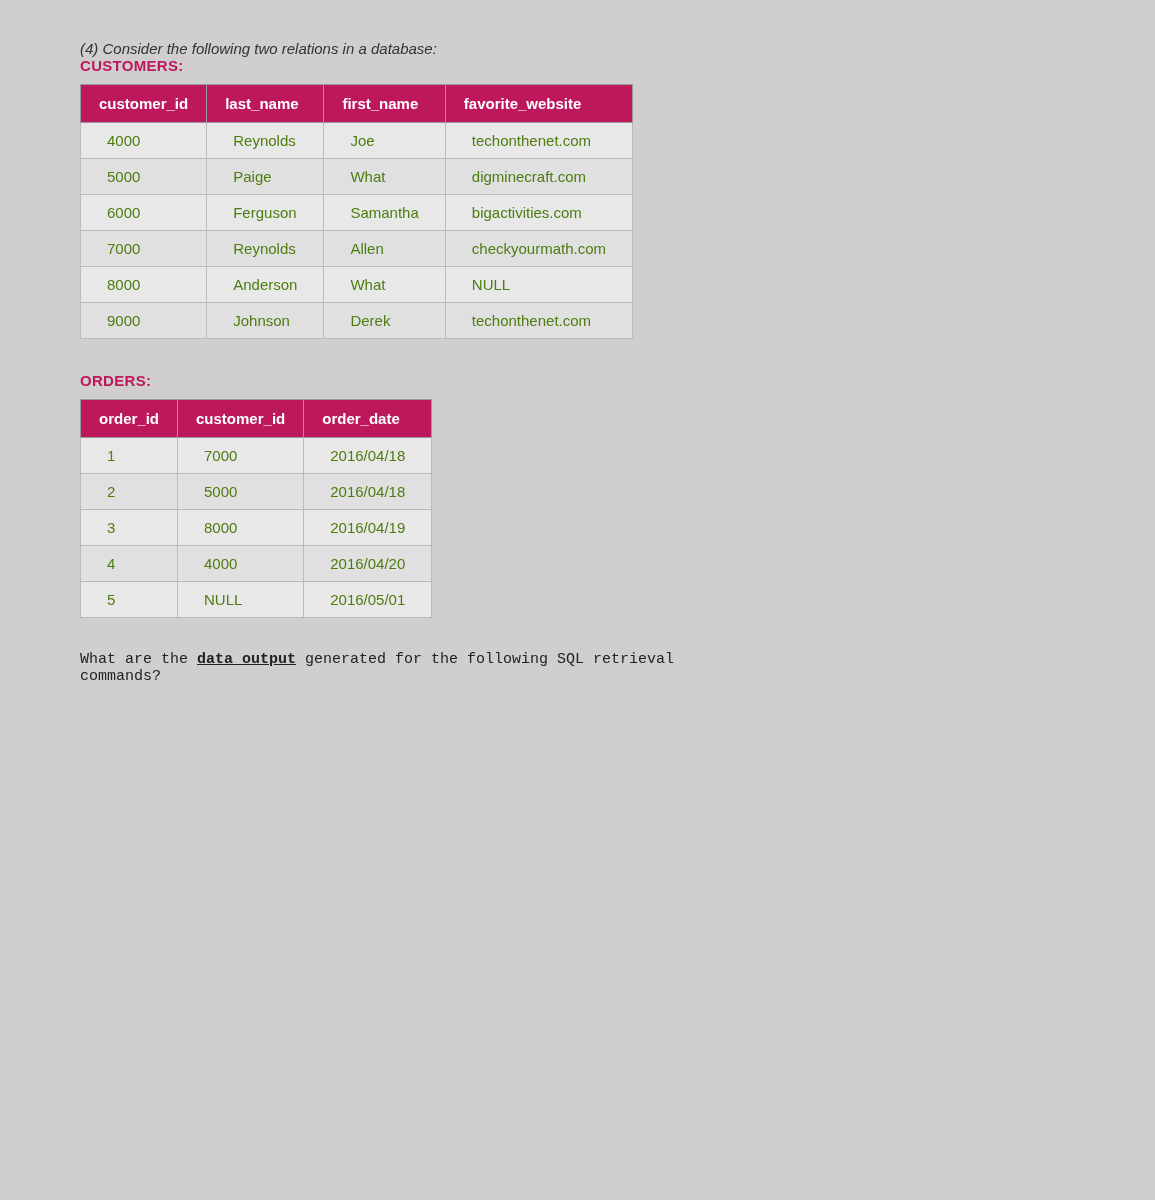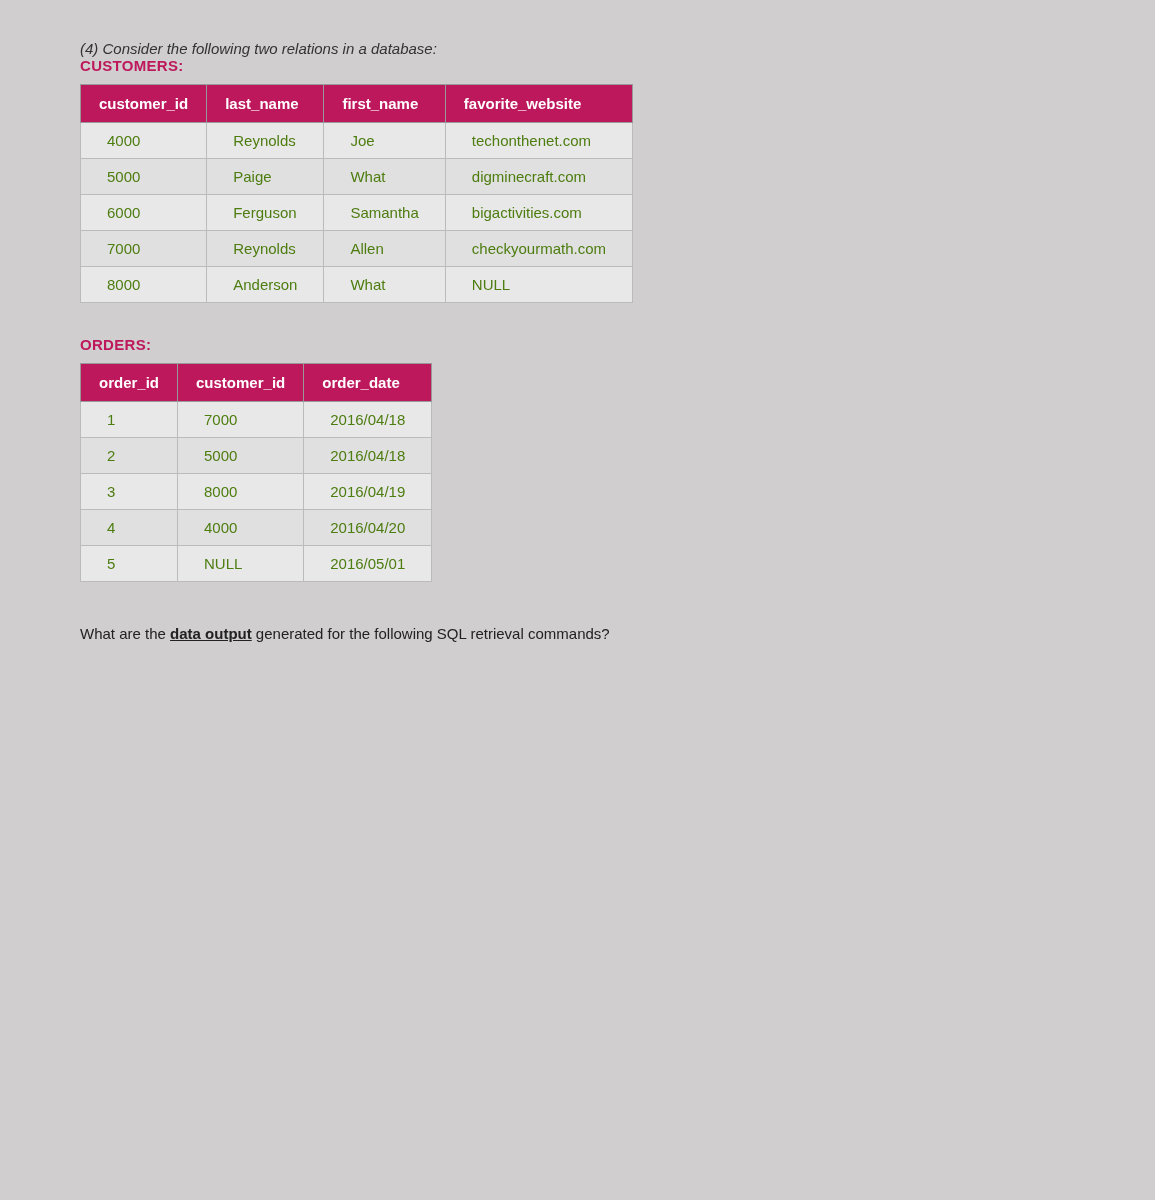--- a/index.html
+++ b/index.html
@@ -64,22 +64,22 @@
     tbody tr td {
       padding: 9px 26px;
       border: 1px solid #bbb;
       font-size: 15px;
       color: #4d7c0f;
     }
 
     .bottom-text {
       font-size: 15px;
       color: #222;
-      margin-top: 10px;
       max-width: 680px;
+      font-family: Liberation Mono, monospace;
     }
 
     .bottom-text u {
       font-weight: bold;
     }
   </style>
 </head>
 <body>
 
 
@@ -123,20 +123,26 @@
           <td>Reynolds</td>
           <td>Allen</td>
           <td>checkyourmath.com</td>
         </tr>
         <tr>
           <td>8000</td>
           <td>Anderson</td>
           <td>What</td>
           <td>NULL</td>
         </tr>
+        <tr>
+          <td>9000</td>
+          <td>Johnson</td>
+          <td>Derek</td>
+          <td>techonthenet.com</td>
+        </tr>
       </tbody>
   </table>
 </div>
 
 
 <p class="relation-label">ORDERS:</p>
 <div class="table-container">
   <table>
     <thead>
       <tr>

